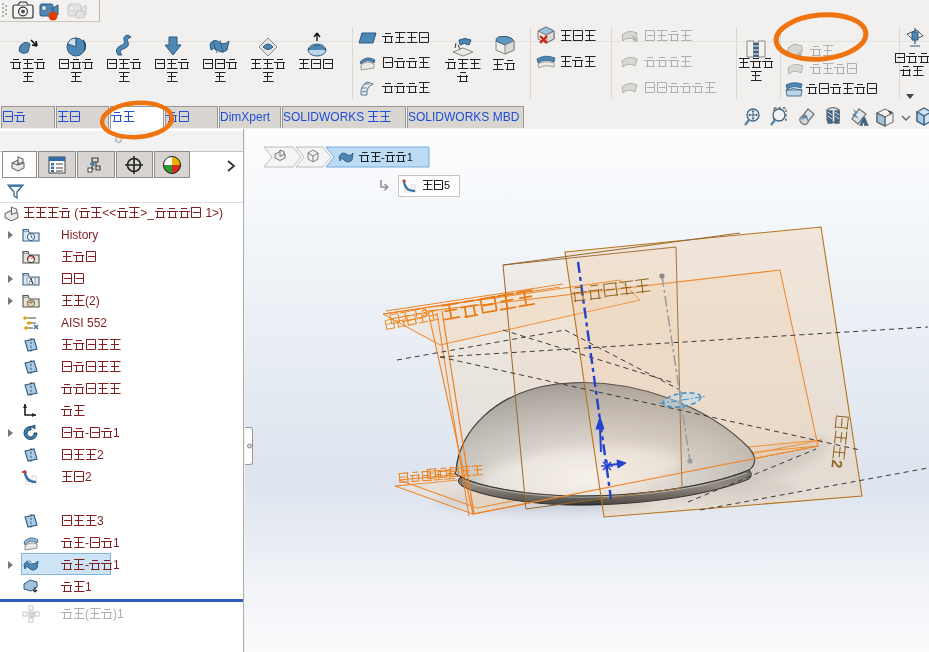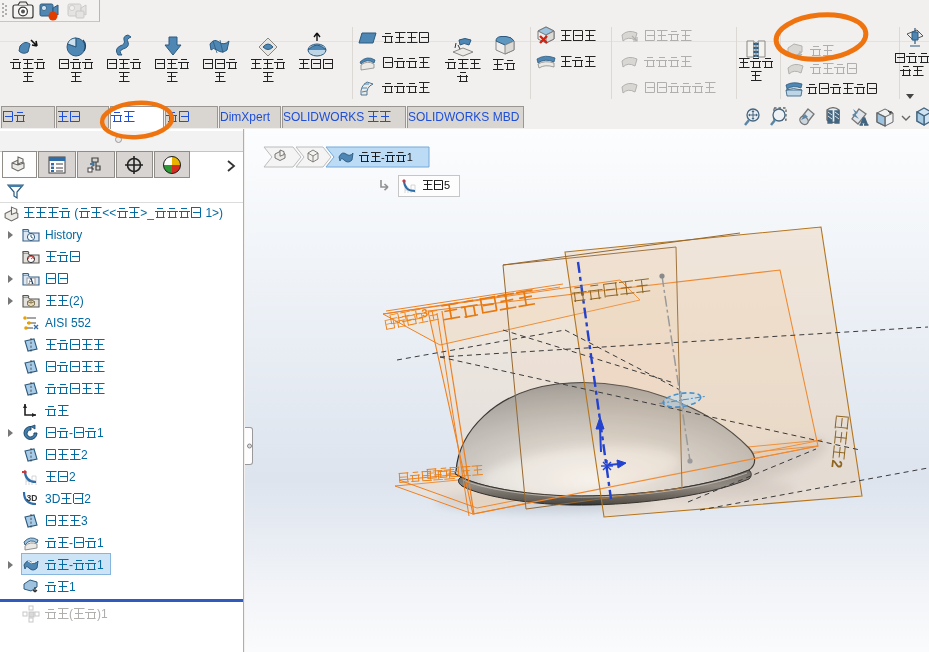--- a/index.html
+++ b/index.html
@@ -21,22 +21,22 @@
 .gray, .gray *{color:#b0aeac!important}
 
 #tabrow{left:0;top:105px;width:929px;height:24px;background:#f2f0ef}
 .tab{position:absolute;top:1px;height:22px;background:#d9d6d2;border:1px solid #9a9792;border-bottom:none;text-align:left;font-size:12px;line-height:21px;color:#1d4ed8}
 .tab.active{background:#fff;height:23px;z-index:2}
 
 #panel{left:0;top:129px;width:244px;height:523px;background:#fff;border-right:1px solid #aeaeae}
 #panel .strip{position:absolute;left:0;top:2px;width:243px;height:21px;background:#f2f2f2;border-bottom:1px solid #c8c5c1}
 .ptab{position:absolute;top:22px;height:27px;background:#d7d4d1;border:1px solid #908d89}
 .ptab.active{background:#fdfdfd}
-.prow{position:absolute;left:0;width:243px;height:22px;font-size:12px;line-height:22px;color:#0369a1;white-space:nowrap}
-.prow .tx{position:absolute;left:45px;top:0}
+.prow{position:absolute;left:0;width:243px;height:22px;font-size:12px;line-height:22px;color:#7f1d1d;white-space:nowrap}
+.prow .tx{position:absolute;left:61px;top:0}
 .arr{position:absolute;left:8px;top:7px;width:0;height:0;border-left:5px solid #777;border-top:4px solid transparent;border-bottom:4px solid transparent}
 .ticon{position:absolute;left:22px;top:2px;width:18px;height:18px}
 
 #view{left:245px;top:129px;width:684px;height:523px;background:linear-gradient(180deg,#fcfdfe 0%,#eef2f7 30%,#dde4ee 67%,#f2f4f8 88%,#fafbfc 100%)}
 .lbl{position:absolute;font-weight:bold;white-space:nowrap}
 #annot{left:0;top:0;width:929px;height:652px;pointer-events:none;z-index:50}
 </style>
 </head>
 <body>
 
@@ -366,27 +366,20 @@
       </svg>
       <span class="tx"><span class="zh z1"></span><span class="zh z0"></span><span class="zh z0"></span>2</span>
     </div>
   <div class="prow" style="top:337px">
       <svg class="ticon" viewBox="0 0 18 18">
         <path d="M4 17 v-7 h3 v7 M4 13 h10 M10 17 v-9 h4 v9" fill="none" stroke="#ccc" stroke-width=".8"></path>
         <path d="M3 3 Q3 14 14 14" fill="none" stroke="#2e6da8" stroke-width="2.2"></path>
         <path d="M1 4 l4 0 m-2 -2 l0 4 m-3.4 -3.4 l2.8 2.8 m0 -2.8 l-2.8 2.8" stroke="#d33" stroke-width="1"></path>
       </svg>
       <span class="tx"><span class="zh z0"></span><span class="zh z1"></span>2</span>
-    </div>
-  <div class="prow" style="top:359px">
-      <svg class="ticon" viewBox="0 0 18 18">
-        <path d="M2 2 Q2 14 14 14" fill="none" stroke="#2e6da8" stroke-width="2.2"></path>
-        <text x="10" y="11" font-size="8.5" font-weight="bold" fill="#333" text-anchor="middle" font-family="Liberation Sans">3D</text>
-      </svg>
-      <span class="tx">3D<span class="zh z0"></span><span class="zh z1"></span>2</span>
     </div>
   <div class="prow" style="top:381px">
       <svg class="ticon" viewBox="0 0 18 18">
         <path d="M3 5 L12 3 L15 13 L6 15 Z" fill="#a8cce8" stroke="#2c5a7e" stroke-width="1.1"></path>
         <path d="M9 2 v14" stroke="#444" stroke-width=".9" stroke-dasharray="2.2 1.6"></path>
       </svg>
       <span class="tx"><span class="zh z1"></span><span class="zh z0"></span><span class="zh z0"></span>3</span>
     </div>
   <div class="prow" style="top:403px">
       <svg class="ticon" viewBox="0 0 18 18">

